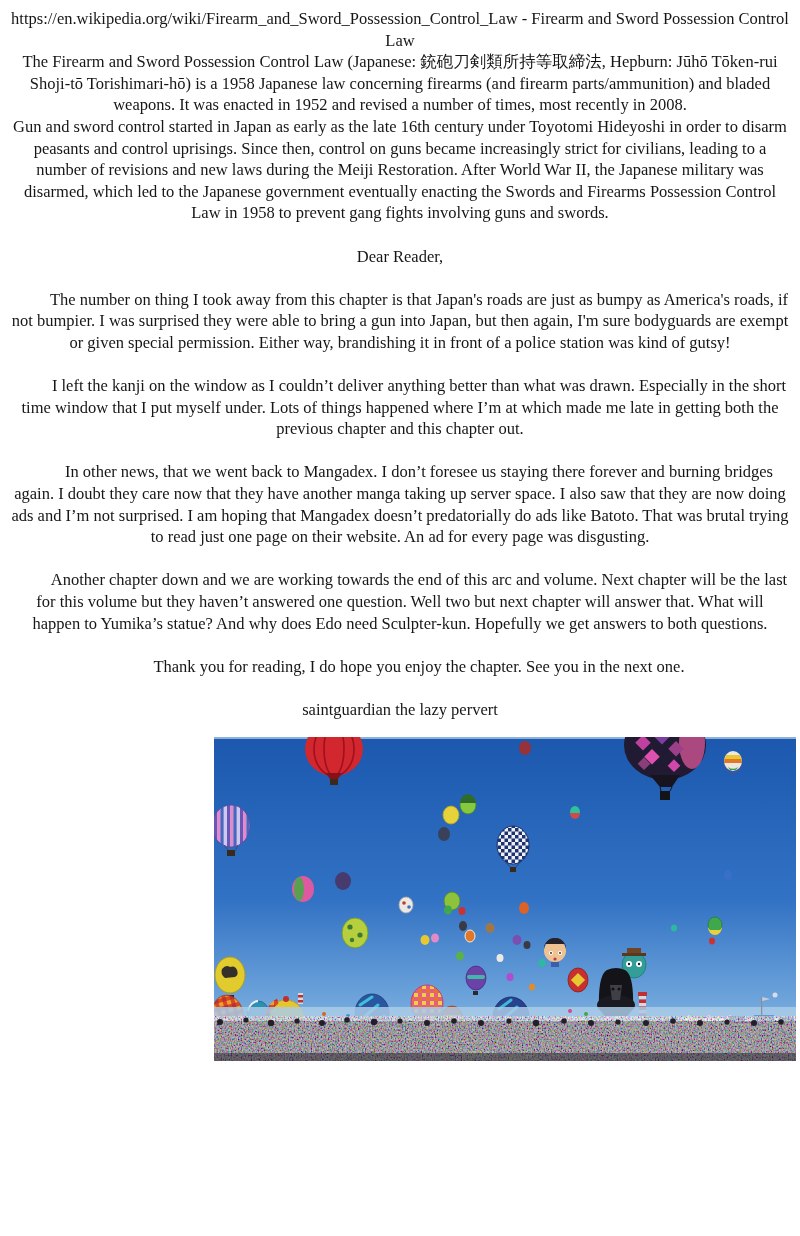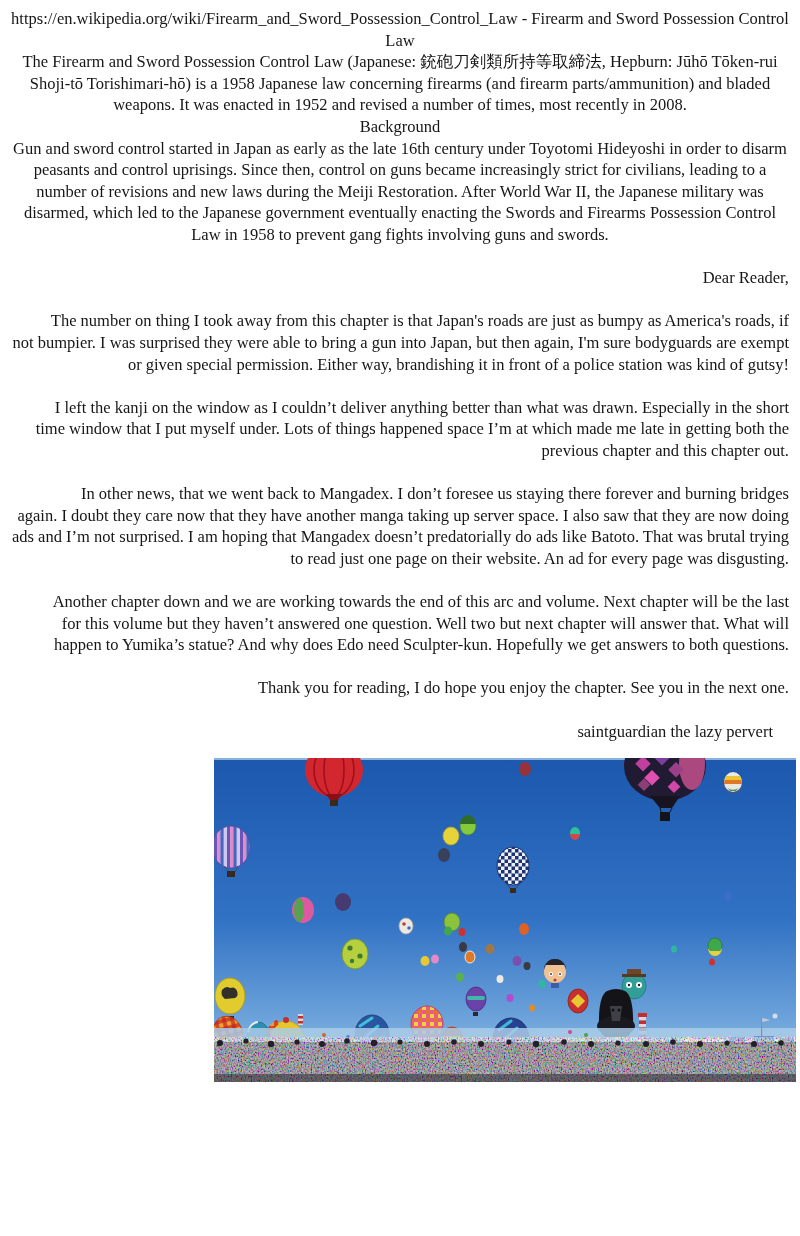--- a/index.html
+++ b/index.html
@@ -9,49 +9,48 @@
     min-height:1236px;
     box-sizing:border-box;
     padding:8px 11px 0 11px;
     background:#ffffff;
     font-family:"Liberation Serif","DejaVu Serif",serif;
     font-size:16.5px;
     line-height:21.6px;
     color:#161616;
   }
   .centered{text-align:center;}
-  .letter{text-align:right;}
+  .letter{text-align:center;}
   .block-gap{margin-top:21.6px;}
   .para{margin:21.6px 0 0 0;text-indent:38px;}
   .plain{margin:21.6px 0 0 0;}
   .sigline{margin:16px;}
   .photo-wrap{
     margin:6px 0 0 203px;
     width:582px;
     height:324px;
     line-height:0;
   }
   svg{display:block;}
 </style>
 </head>
 <body>
 
 <div class="page">
 
   <div class="centered">
     <div>https://en.wikipedia.org/wiki/Firearm_and_Sword_Possession_Control_Law - Firearm and Sword Possession Control Law</div>
     <div>The Firearm and Sword Possession Control Law (Japanese: 銃砲刀剣類所持等取締法, Hepburn: Jūhō Tōken-rui Shoji-tō Torishimari-hō) is a 1958 Japanese law concerning firearms (and firearm parts/ammunition) and bladed weapons. It was enacted in 1952 and revised a number of times, most recently in 2008.</div>
-    <div>Background</div>
     <div>Gun and sword control started in Japan as early as the late 16th century under Toyotomi Hideyoshi in order to disarm peasants and control uprisings. Since then, control on guns became increasingly strict for civilians, leading to a number of revisions and new laws during the Meiji Restoration. After World War II, the Japanese military was disarmed, which led to the Japanese government eventually enacting the Swords and Firearms Possession Control Law in 1958 to prevent gang fights involving guns and swords.</div>
   </div>
 
   <div class="letter">
     <div class="block-gap">Dear Reader,</div>
     <div class="para">The number on thing I took away from this chapter is that Japan's roads are just as bumpy as America's roads, if not bumpier. I was surprised they were able to bring a gun into Japan, but then again, I'm sure bodyguards are exempt or given special permission. Either way, brandishing it in front of a police station was kind of gutsy!</div>
-    <div class="para">I left the kanji on the window as I couldn’t deliver anything better than what was drawn.  Especially in the short time window that I put myself under.  Lots of things happened space I’m at which made me late in getting both the previous chapter and this chapter out.</div>
+    <div class="para">I left the kanji on the window as I couldn’t deliver anything better than what was drawn.  Especially in the short time window that I put myself under.  Lots of things happened where I’m at which made me late in getting both the previous chapter and this chapter out.</div>
     <div class="para">In other news, that we went back to Mangadex.  I don’t foresee us staying there forever and burning bridges again.  I doubt they care now that they have another manga taking up server space.  I also saw that they are now doing ads and I’m not surprised.  I am hoping that Mangadex doesn’t predatorially do ads like Batoto.  That was brutal trying to read just one page on their website.  An ad for every page was disgusting.</div>
     <div class="para">Another chapter down and we are working towards the end of this arc and volume.  Next chapter will be the last for this volume but they haven’t answered one question.  Well two but next chapter will answer that.  What will happen to Yumika’s statue?  And why does Edo need Sculpter-kun.  Hopefully we get answers to both questions.</div>
     <div class="para">Thank you for reading, I do hope you enjoy the chapter.  See you in the next one.</div>
     <div class="plain">
       <div class="sigline">saintguardian the lazy pervert</div>
     </div>
   </div>
 
   <div class="photo-wrap">
     <svg viewBox="0 0 582 324" width="582" height="324" xmlns="http://www.w3.org/2000/svg">

